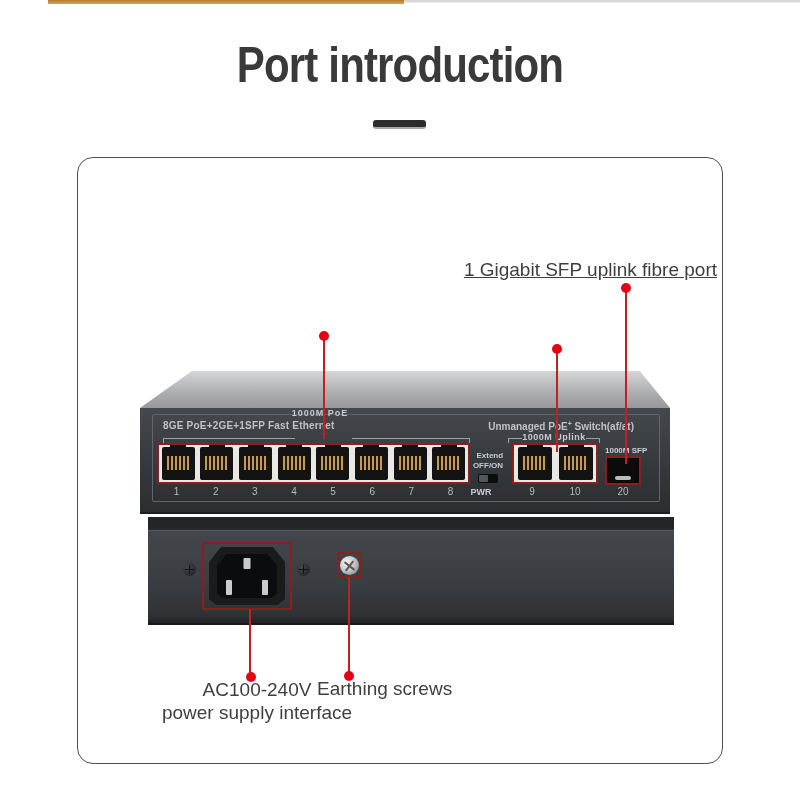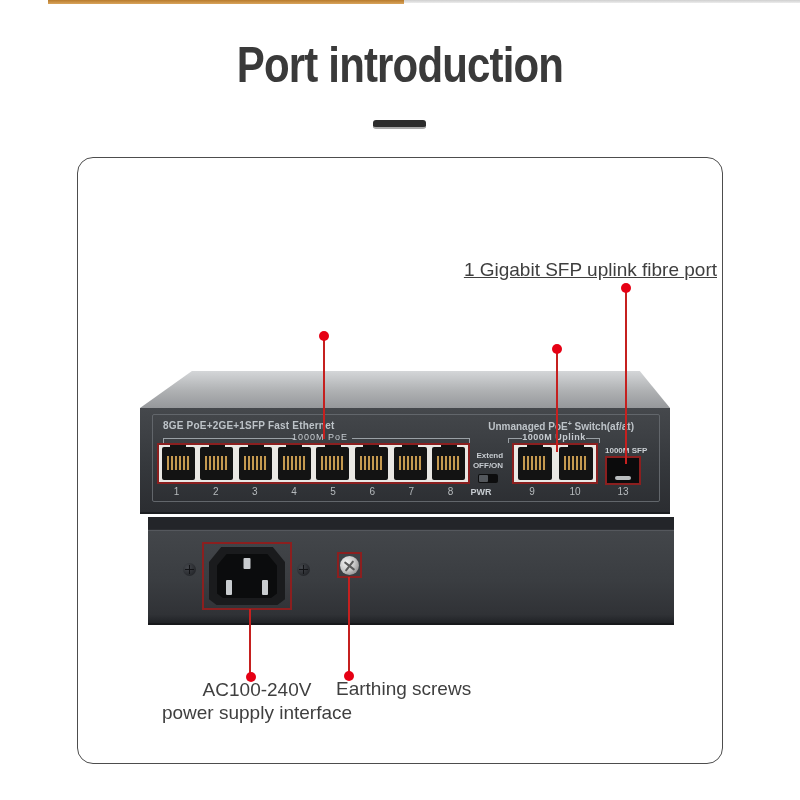--- a/index.html
+++ b/index.html
@@ -18,21 +18,21 @@
 
   
   #frame{left:77px;top:157px;width:644px;height:605px;border:1px solid #4d4d4d;border-radius:16px;}
 
   
   .callout{font-size:19px;color:#3f3f3f;white-space:nowrap;}
   #label-sfp{right:83px;top:259px;text-decoration:underline;}
   #label-poe{left:327px;top:306px;transform:translateX(-50%);}
   #label-uplink{left:528px;top:320px;transform:translateX(-50%);}
   #label-power{left:257px;top:678px;transform:translateX(-50%);text-align:center;line-height:23px;}
-  #label-earth{left:336px;top:678px;}
+  #label-earth{left:317px;top:678px;}
 
   
   .dot{width:10px;height:10px;border-radius:50%;background:#e60014;z-index:30;}
   #dot-sfp{left:621px;top:283px;} #dot-poe{left:319px;top:331px;} #dot-uplink{left:552px;top:344px;}
   #dot-power{left:246px;top:672px;} #dot-earth{left:344px;top:671px;}
   .rline{width:2px;background:#c5201f;z-index:29;}
   #line-sfp{left:625px;top:292px;height:172px;}
   #line-poe{left:323px;top:340px;height:99px;}
   #line-uplink{left:556px;top:353px;height:99px;}
   #line-power{left:249px;top:609px;height:64px;}
@@ -47,21 +47,21 @@
               border-bottom:2px solid #1c1e21;}
   #front-panel{left:152px;top:414px;width:506px;height:86px;border:1px solid #62666b;border-radius:2px;}
   #model-label{left:163px;top:420px;font-size:10px;font-weight:bold;color:#bdc3c8;letter-spacing:.2px;}
   #type-label{left:440px;top:420px;width:194px;text-align:right;font-size:10px;font-weight:bold;color:#bdc3c8;}
   #type-label sup{font-size:7px;}
 
   .bracket{height:1px;background:#9aa0a5;}
   .btick{width:1px;height:5px;background:#9aa0a5;}
   #poe-br-l{left:163px;top:438px;width:132px;} #poe-br-r{left:352px;top:438px;width:118px;}
   #poe-br-t1{left:163px;top:438px;} #poe-br-t2{left:469px;top:438px;}
-  #poe-br-text{left:320px;top:432px;transform:translateX(-50%);font-size:9px;font-weight:normal;color:#c6cbd0;letter-spacing:1px;white-space:nowrap;}
+  #poe-br-text{left:320px;top:408px;transform:translateX(-50%);font-size:9px;font-weight:bold;color:#c6cbd0;letter-spacing:1px;white-space:nowrap;}
   #up-br-l{left:508px;top:438px;width:14px;} #up-br-r{left:586px;top:438px;width:14px;}
   #up-br-t1{left:508px;top:438px;} #up-br-t2{left:599px;top:438px;}
   #up-br-text{left:554px;top:432px;transform:translateX(-50%);font-size:9px;font-weight:bold;color:#c6cbd0;letter-spacing:.5px;white-space:nowrap;}
 
   .port-strip{top:443px;height:41px;background:#eae8e4;border:2px solid #8b1f1f;box-sizing:border-box;
               display:flex;justify-content:space-around;align-items:flex-start;padding-top:2px;}
   #poe-strip{left:157px;width:313px;}
   #uplink-strip{left:512px;width:86px;}
   .rj45{position:relative;width:33px;height:33px;background:#131313;border-radius:2px;}
   .rj45::before{content:"";position:absolute;top:-2px;left:50%;transform:translateX(-50%);width:16px;height:4px;background:#131313;}
@@ -177,21 +177,21 @@
     <span>4</span>
     <span>5</span>
     <span>6</span>
     <span>7</span>
     <span>8</span>
   </div>
   <div class="abs num-row" id="uplink-nums">
     <span>9</span>
     <span>10</span>
   </div>
-  <div class="abs" id="sfp-num">13</div>
+  <div class="abs" id="sfp-num">20</div>
 
   <div class="abs" id="rear-body"></div>
   <div class="abs" id="socket-outline"></div>
   <div class="abs" id="power-socket">
     <div class="recess"></div>
     <div class="pin-earth"></div>
     <div class="pin-l"></div>
     <div class="pin-n"></div>
   </div>
   <div class="abs panel-screw" id="screw-left"></div>

